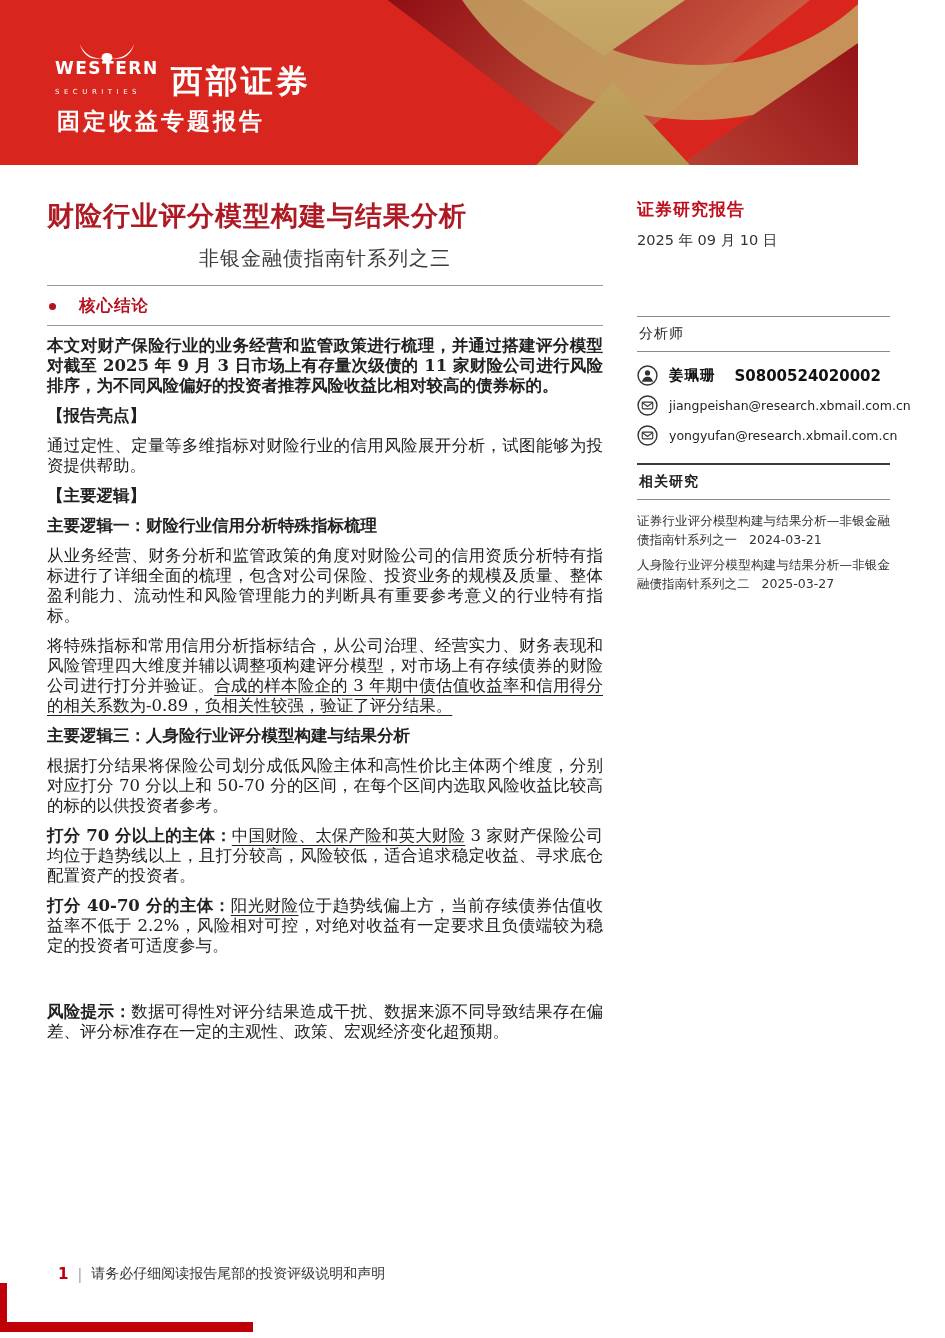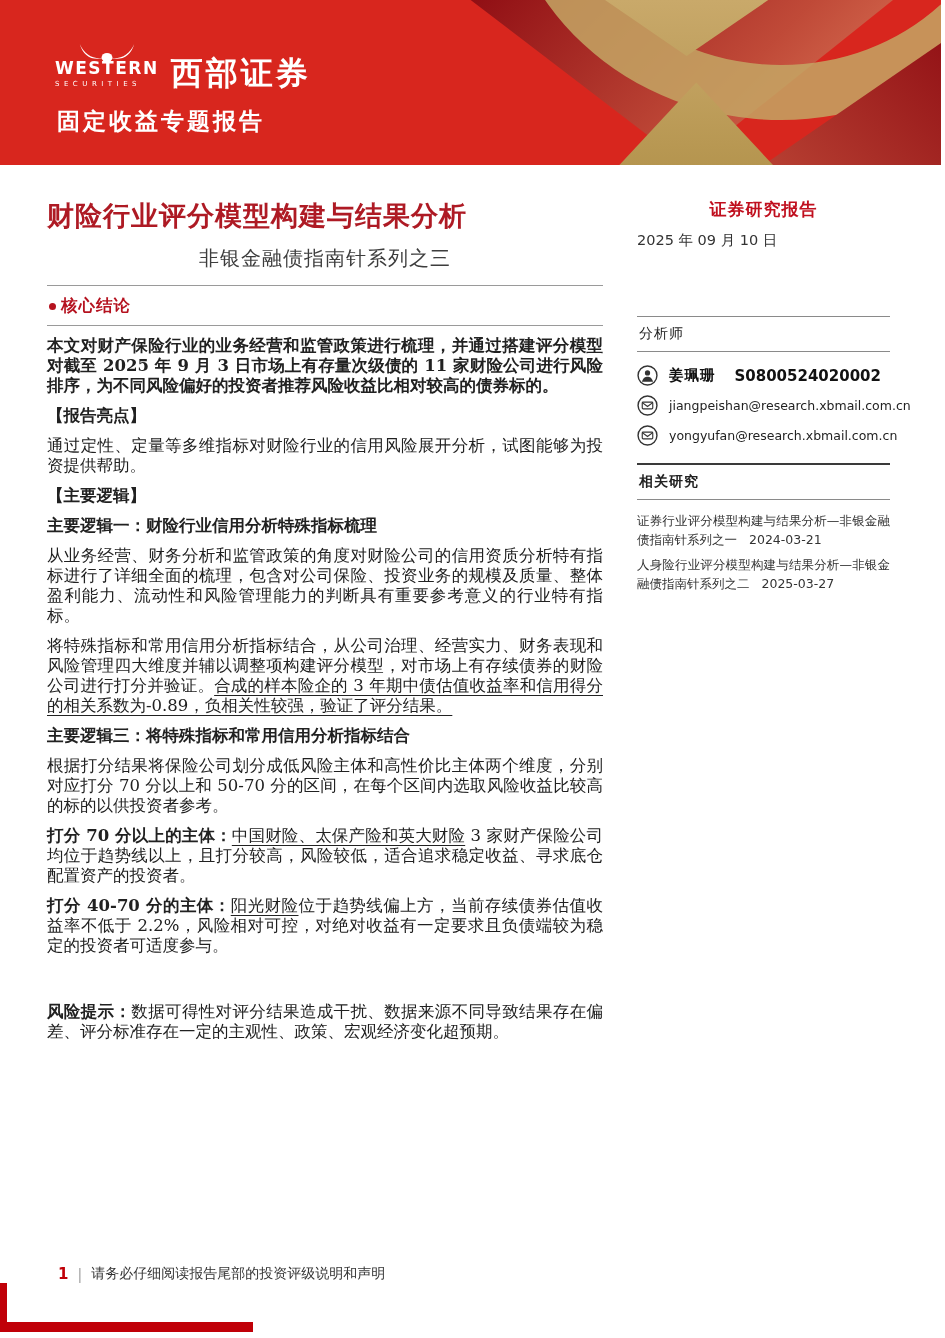--- a/index.html
+++ b/index.html
@@ -1,61 +1,61 @@
 <!DOCTYPE html>
 <html><head>
 <meta charset="utf-8">
 <style>
   html,body{margin:0;padding:0;background:#fff;}
   .page{position:relative;width:945px;height:1338px;background:#fff;overflow:hidden;
         font-family:"DejaVu Serif","Liberation Serif",serif;color:#222;}
 
   
-  .banner{position:absolute;left:0;top:0;width:941px;height:165px;background:#D8261E;overflow:hidden;}
+  .banner{position:absolute;left:0;top:0;width:858px;height:165px;background:#D8261E;overflow:hidden;}
   .banner-art{position:absolute;right:0;top:0;width:480px;height:165px;}
   .banner-art .shape{position:absolute;left:0;top:0;width:100%;height:100%;}
   .s-arc{position:absolute;left:40px;top:-400px;width:560px;height:520px;border-radius:50%;
          border:55px solid rgba(196,166,100,.85);box-sizing:border-box;background:transparent;}
   .s-tri-left{background:linear-gradient(135deg,#8f0d13 0%,#c04a38 55%,#e98a66 100%);
               clip-path:polygon(2% 0,47% 100%,90% 0);}
   .s-gold-top{background:linear-gradient(180deg,#c9a96a,#b2934f);
               clip-path:polygon(30% 0,47% 34%,64% 0);}
   .s-gold-bottom{background:linear-gradient(180deg,#cdac6e,#b5954f);
                  clip-path:polygon(33% 100%,49% 50%,65% 100%);}
   .s-tri-right{background:linear-gradient(225deg,#8f0d13 0%,#c4503c 70%,#de7c5d 100%);
                clip-path:polygon(63% 100%,100% 26%,100% 100%);}
   .logo{position:absolute;left:55px;top:46px;display:flex;align-items:flex-end;gap:12px;}
   .logo-en{position:relative;padding-top:14px;}
   .horns{position:absolute;top:-4px;left:50%;transform:translateX(-50%);width:58px;height:22px;}
   .logo-western{color:#fff;font-family:"DejaVu Sans","Liberation Sans",sans-serif;
                 font-weight:800;font-size:17px;letter-spacing:1.5px;line-height:1;}
   .logo-securities{color:#fff;font-family:"DejaVu Sans","Liberation Sans",sans-serif;
-                   font-size:7px;letter-spacing:4.5px;margin-top:4px;line-height:1;}
+                   font-size:7px;letter-spacing:4.5px;margin-top:12px;line-height:1;}
   .logo-cn{color:#fff;font-weight:900;font-size:32px;letter-spacing:3px;line-height:.9;
            font-family:"DejaVu Sans","Liberation Sans",sans-serif;}
   .report-type{position:absolute;left:57px;top:106px;color:#fff;font-weight:700;
                font-size:23px;letter-spacing:3px;}
 
   
   .main-col{position:absolute;left:47px;top:198px;width:556px;}
   .doc-title{color:#AE1A24;font-size:27px;font-weight:700;letter-spacing:1px;line-height:1.3;}
   .doc-subtitle{color:#3d3d3d;font-size:20px;letter-spacing:1px;margin-top:12px;text-align:center;}
   .rule{border:none;border-top:1.5px solid #9a9a9a;margin:13px 0 0 0;}
-  .core-label-row{display:flex;align-items:center;gap:5px;padding:9px 2px 8px 2px;font-family:Liberation Mono, monospace;}
+  .core-label-row{display:flex;align-items:center;gap:23px;padding:9px 2px 8px 2px;font-family:Liberation Mono, monospace;}
   .dot{width:7px;height:7px;border-radius:50%;background:#B5121F;flex:0 0 auto;}
   .core-label{color:#B5121F;font-weight:700;font-size:16.5px;letter-spacing:1px;}
   .paras{margin-top:4px;}
   .para{font-size:16.5px;line-height:20px;color:#212121;text-align:justify;margin:10px 0;}
   .para .b{font-weight:700;}
   .para .u{text-decoration:underline;text-underline-offset:4px;}
   .para.gap{margin-top:46px;}
 
   
   .side-col{position:absolute;left:637px;top:198px;width:253px;}
-  .side-report-label{text-align:center;color:#C00F1E;font-weight:700;font-size:17px;letter-spacing:1px;}
+  .side-report-label{text-align:left;color:#C00F1E;font-weight:700;font-size:17px;letter-spacing:1px;}
   .side-date{text-align:left;color:#333;font-size:14.5px;margin-top:10px;
              font-family:"DejaVu Sans","Liberation Sans",sans-serif;}
   .analyst-box{margin-top:66px;border-top:1.2px solid #8a8a8a;}
   .box-label{font-size:14px;color:#222;padding:8px 2px;letter-spacing:1px;}
   .thin-line{border:none;border-top:1.2px solid #8a8a8a;margin:0;}
   .dark-line{border:none;border-top:2px solid #3a3a3a;margin:0;}
   .a-list{padding:4px 0 8px 0;}
   .a-row{display:flex;align-items:center;gap:11px;margin:9px 0;}
   .a-icon{width:21px;height:21px;flex:0 0 auto;}
   .a-name{font-size:14.5px;font-weight:700;color:#111;letter-spacing:1px;}
@@ -114,21 +114,21 @@
     </div>
     <hr class="rule" style="margin-top:0;">
     <div class="paras">
         <p class="para"><span class="b">本文对财产保险行业的业务经营和监管政策进行梳理，并通过搭建评分模型对截至 2025 年 9 月 3 日市场上有存量次级债的 11 家财险公司进行风险排序，为不同风险偏好的投资者推荐风险收益比相对较高的债券标的。</span></p>
         <p class="para"><span class="b">【报告亮点】</span></p>
         <p class="para"><span>通过定性、定量等多维指标对财险行业的信用风险展开分析，试图能够为投资提供帮助。</span></p>
         <p class="para"><span class="b">【主要逻辑】</span></p>
         <p class="para"><span class="b">主要逻辑一：财险行业信用分析特殊指标梳理</span></p>
         <p class="para"><span>从业务经营、财务分析和监管政策的角度对财险公司的信用资质分析特有指标进行了详细全面的梳理，包含对公司保险、投资业务的规模及质量、整体盈利能力、流动性和风险管理能力的判断具有重要参考意义的行业特有指标。</span></p>
         <p class="para"><span>将特殊指标和常用信用分析指标结合，从公司治理、经营实力、财务表现和风险管理四大维度并辅以调整项构建评分模型，对市场上有存续债券的财险公司进行打分并验证。</span><span class="u">合成的样本险企的 3 年期中债估值收益率和信用得分的相关系数为-0.89，负相关性较强，验证了评分结果。</span></p>
-        <p class="para"><span class="b">主要逻辑三：将特殊指标和常用信用分析指标结合</span></p>
+        <p class="para"><span class="b">主要逻辑三：人身险行业评分模型构建与结果分析</span></p>
         <p class="para"><span>根据打分结果将保险公司划分成低风险主体和高性价比主体两个维度，分别对应打分 70 分以上和 50-70 分的区间，在每个区间内选取风险收益比较高的标的以供投资者参考。</span></p>
         <p class="para"><span class="b">打分 70 分以上的主体：</span><span class="u">中国财险、太保产险和英大财险</span><span> 3 家财产保险公司均位于趋势线以上，且打分较高，风险较低，适合追求稳定收益、寻求底仓配置资产的投资者。</span></p>
         <p class="para"><span class="b">打分 40-70 分的主体：</span><span class="u">阳光财险</span><span>位于趋势线偏上方，当前存续债券估值收益率不低于 2.2%，风险相对可控，对绝对收益有一定要求且负债端较为稳定的投资者可适度参与。</span></p>
         <p class="para gap"><span class="b">风险提示：</span><span>数据可得性对评分结果造成干扰、数据来源不同导致结果存在偏差、评分标准存在一定的主观性、政策、宏观经济变化超预期。</span></p>
       </div>
   </div>
 
   <div class="side-col">
     <div class="side-report-label">证券研究报告</div>
     <div class="side-date">2025 年 09 月 10 日</div>

